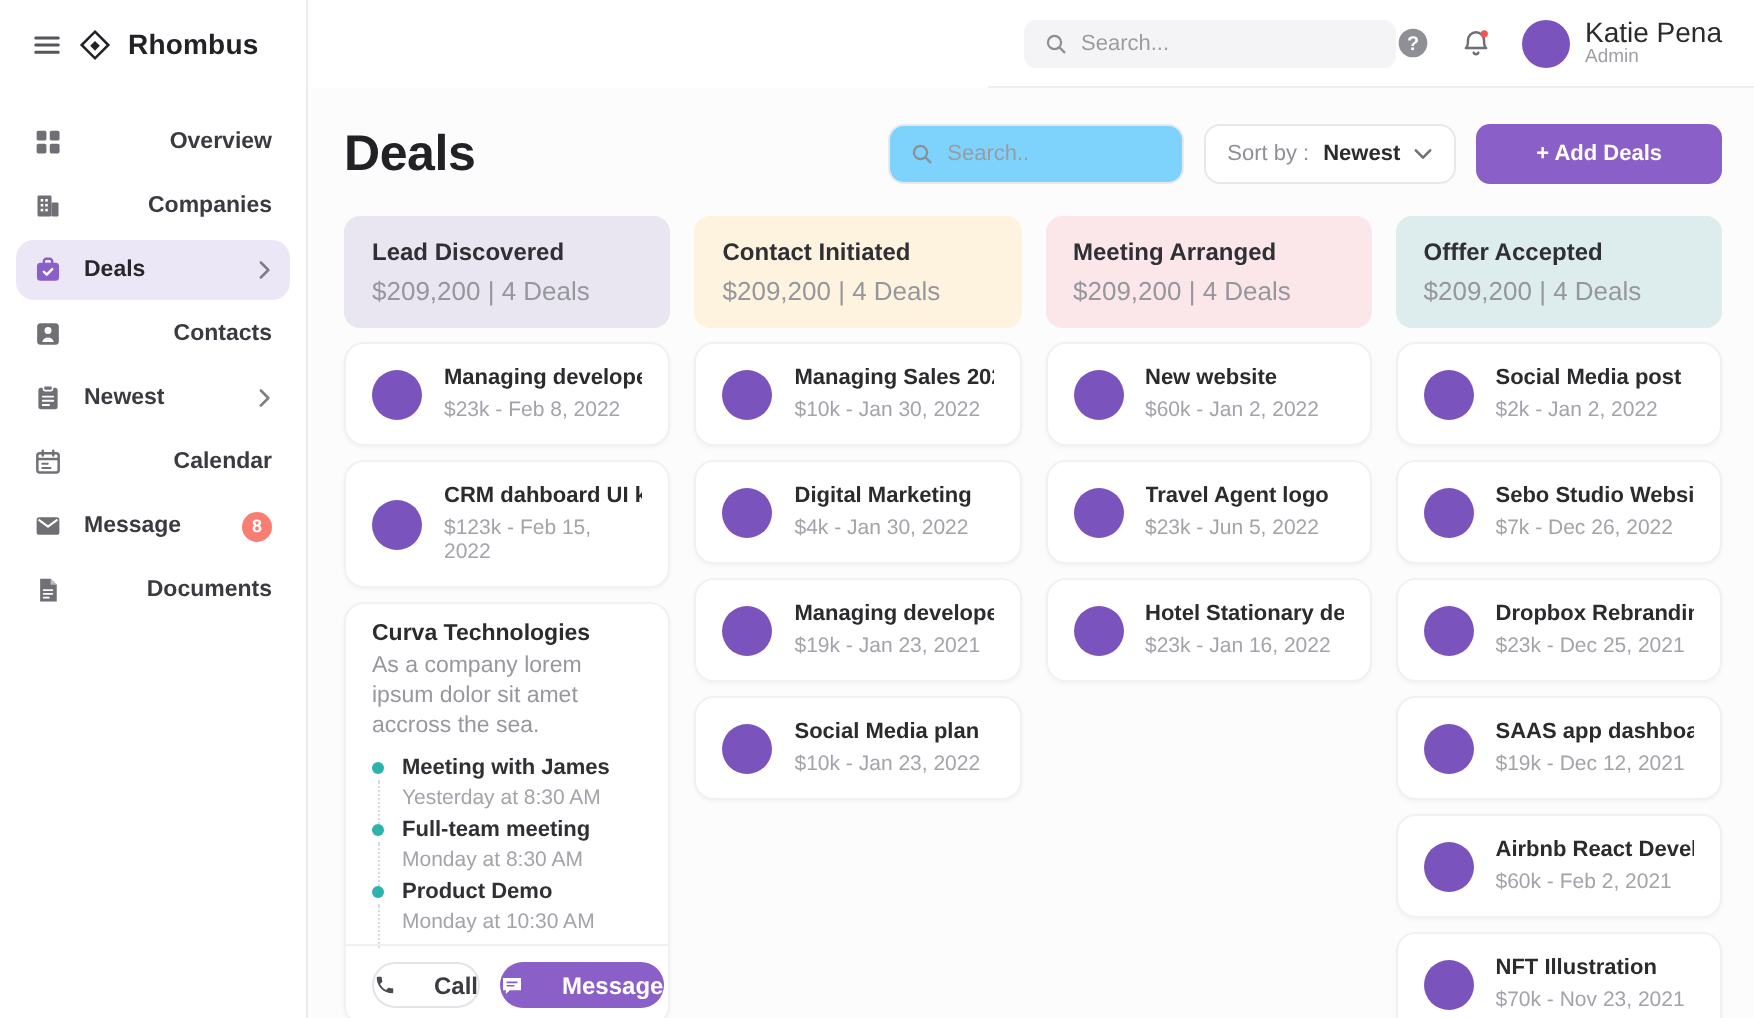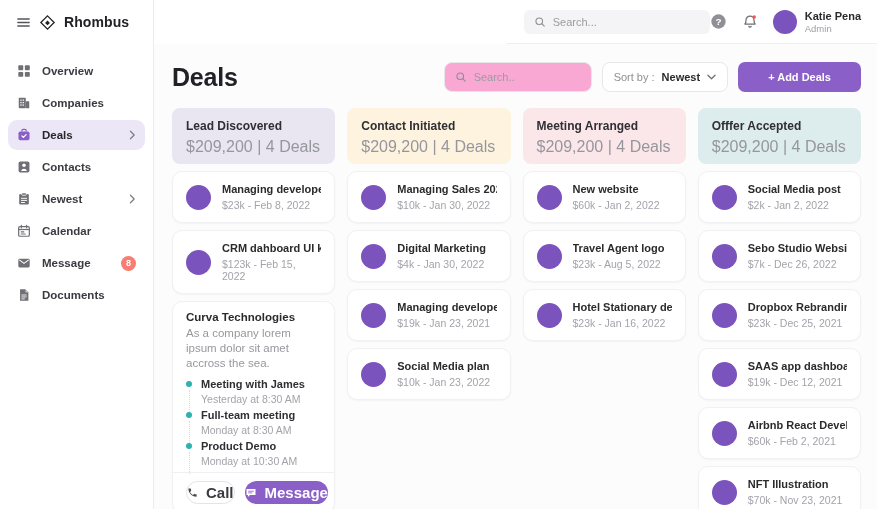--- a/index.html
+++ b/index.html
@@ -18,20 +18,21 @@
     width: 154px; flex: 0 0 154px; background: #fff;
     border-right: 1px solid #ececef; display: flex; flex-direction: column;
   }
   .sidebar-brand { display: flex; align-items: center; gap: 8px; height: 44px; padding: 0 10px 0 16px; }
   .brand-name { font-size: 14px; font-weight: 700; color: #222226; letter-spacing: .1px; }
   .sidebar-nav { padding: 12px 8px 0 8px; }
   .side-item {
     display: flex; align-items: center; gap: 11px; height: 30px;
     padding: 0 9px; border-radius: 9px; margin-bottom: 2px; cursor: pointer;
     color: #6f6f75;
+    justify-content: space-between;
   }
   .side-item.active { background: #ece7f6; color: var(--accent); }
   .side-label { font-size: 11.5px; font-weight: 600; color: #3a3a40; }
   .side-item.active .side-label { color: #26262b; }
   .icon { display: inline-flex; align-items: center; justify-content: center; line-height: 0; }
   .side-item .chev { margin-left: auto; }
   .badge {
     margin-left: auto; min-width: 15px; height: 15px; border-radius: 50%;
     background: var(--badge); color: #fff; font-size: 9px; font-weight: 700;
     display: inline-flex; align-items: center; justify-content: center;
@@ -49,51 +50,51 @@
   }
   .topbar-search input, .page-search input {
     border: 0; outline: 0; background: transparent; font-family: inherit;
     font-size: 11px; color: #55555a; width: 100%;
   }
   .topbar-search input::placeholder, .page-search input::placeholder { color: #9b9ba1; }
   .topbar-right { margin-left: auto; display: flex; align-items: center; gap: 15px; }
   .icon-btn { cursor: pointer; display: inline-flex; line-height: 0; }
   .user-chip { display: flex; align-items: center; gap: 8px; cursor: pointer; }
   .avatar-sm { width: 24px; height: 24px; border-radius: 50%; background: var(--avatar); }
-  .user-name { font-size: 11px; font-weight: 700; color: #2b2b2e; line-height: 12px; }
+  .user-name { font-size: 14px; font-weight: 400; color: #2b2b2e; line-height: 12px; }
   .user-role { font-size: 9.5px; color: #a0a0a6; line-height: 11px; margin-top: 1px; }
 
   
   .content { flex: 1; background: #fcfcfd; padding: 18px 16px 0 18px; min-height: 0; }
   .page-head { display: flex; align-items: center; margin-bottom: 16px; height: 30px; }
   .page-title { font-size: 25px; font-weight: 700; color: #222226; letter-spacing: -.2px; }
   .toolbar { margin-left: auto; display: flex; align-items: center; gap: 10px; }
   .page-search {
-    width: 148px; height: 30px; background: #f9a8d4; border: 1px solid #e8e8ec;
+    width: 148px; height: 30px; background: #7dd3fc; border: 1px solid #e8e8ec;
     border-radius: 8px; display: flex; align-items: center; gap: 7px; padding: 0 10px;
   }
   .sort-box {
     height: 30px; background: #fff; border: 1px solid #e8e8ec; border-radius: 8px;
     display: flex; align-items: center; gap: 7px; padding: 0 11px; cursor: pointer;
     font-size: 11px;
   }
   .sort-label { color: #8f8f96; }
   .sort-value { color: #2b2b2e; font-weight: 700; }
   .add-btn {
     height: 30px; padding: 0 30px; border: 0; border-radius: 7px; cursor: pointer;
     background: var(--accent); color: #fff; font-family: inherit;
     font-size: 11px; font-weight: 600;
   }
 
   
   .board { display: grid; grid-template-columns: repeat(4, 1fr); gap: 12px; }
   .board-col { display: flex; flex-direction: column; gap: 7px; min-width: 0; }
   .col-header { border-radius: 8px; padding: 11px 14px; height: 56px; }
   .col-name { font-size: 12px; font-weight: 700; color: #2f2f34; margin-bottom: 5px; }
-  .col-summary { font-size: 16px; color: #96969d; }
+  .col-summary { font-size: 13px; color: #96969d; }
 
   .deal-card {
     background: #fff; border: 1px solid #f1f1f4; border-radius: 10px;
     box-shadow: 0 1px 2px rgba(20,20,30,.04);
     padding: 11px 13px; display: flex; align-items: center; gap: 11px;
     cursor: pointer; min-height: 52px;
   }
   .deal-avatar { width: 25px; height: 25px; border-radius: 50%; background: var(--avatar); flex: 0 0 25px; }
   .deal-body { min-width: 0; }
   .deal-title {
@@ -116,21 +117,21 @@
   }
   .event:not(:last-child)::after {
     content: ''; position: absolute; left: 2.5px; top: 12px; bottom: -7px;
     border-left: 1px dotted #d9d9de;
   }
   .event-title { font-size: 11px; font-weight: 700; color: #2f2f34; line-height: 13px; }
   .event-time { font-size: 10.5px; color: #a3a3aa; line-height: 12px; margin-top: 2px; }
   .detail-divider { border: 0; border-top: 1px solid #f0f0f2; margin: 5px -13px 8px; }
   .detail-actions { display: flex; gap: 10px; }
   .btn { height: 23px; border-radius: 13px; display: inline-flex; align-items: center;
-         justify-content: center; gap: 8px; font-family: inherit; font-size: 15px;
+         justify-content: center; gap: 19px; font-family: inherit; font-size: 12px;
          font-weight: 600; cursor: pointer; flex: 1; }
   .btn-call { background: #fff; border: 1px solid #e4e4e8; color: #3a3a40; }
   .btn-message { background: var(--accent); border: 0; color: #fff; }
 </style>
 </head>
 <body>
 
 <div class="app">
 
   <aside class="sidebar">
@@ -418,21 +419,21 @@
               <span class="deal-avatar"></span>
               <div class="deal-body">
                 <div class="deal-title">New website</div>
                 <div class="deal-meta">$60k - Jan 2, 2022</div>
               </div>
             </div>
             <div class="deal-card">
               <span class="deal-avatar"></span>
               <div class="deal-body">
                 <div class="deal-title">Travel Agent logo</div>
-                <div class="deal-meta">$23k - Aug 5, 2022</div>
+                <div class="deal-meta">$23k - Jun 5, 2022</div>
               </div>
             </div>
             <div class="deal-card">
               <span class="deal-avatar"></span>
               <div class="deal-body">
                 <div class="deal-title">Hotel Stationary design</div>
                 <div class="deal-meta">$23k - Jan 16, 2022</div>
               </div>
             </div>
           </div>

